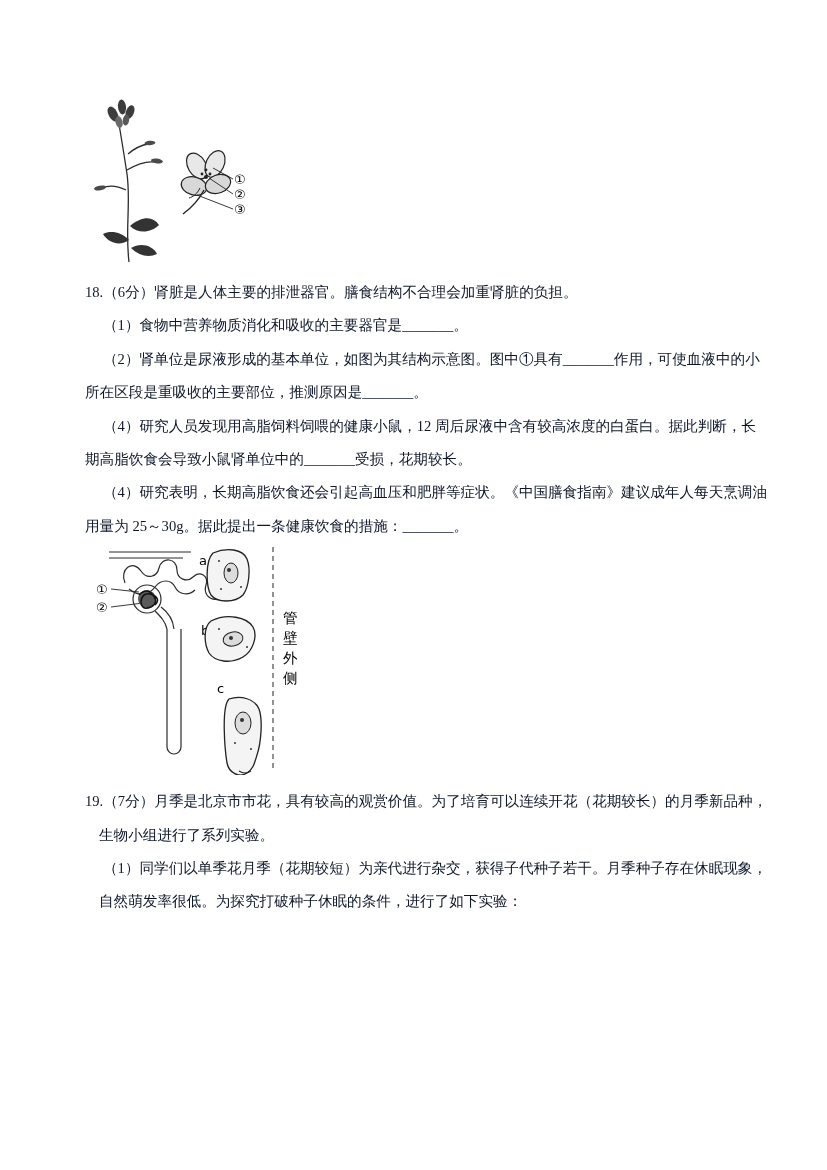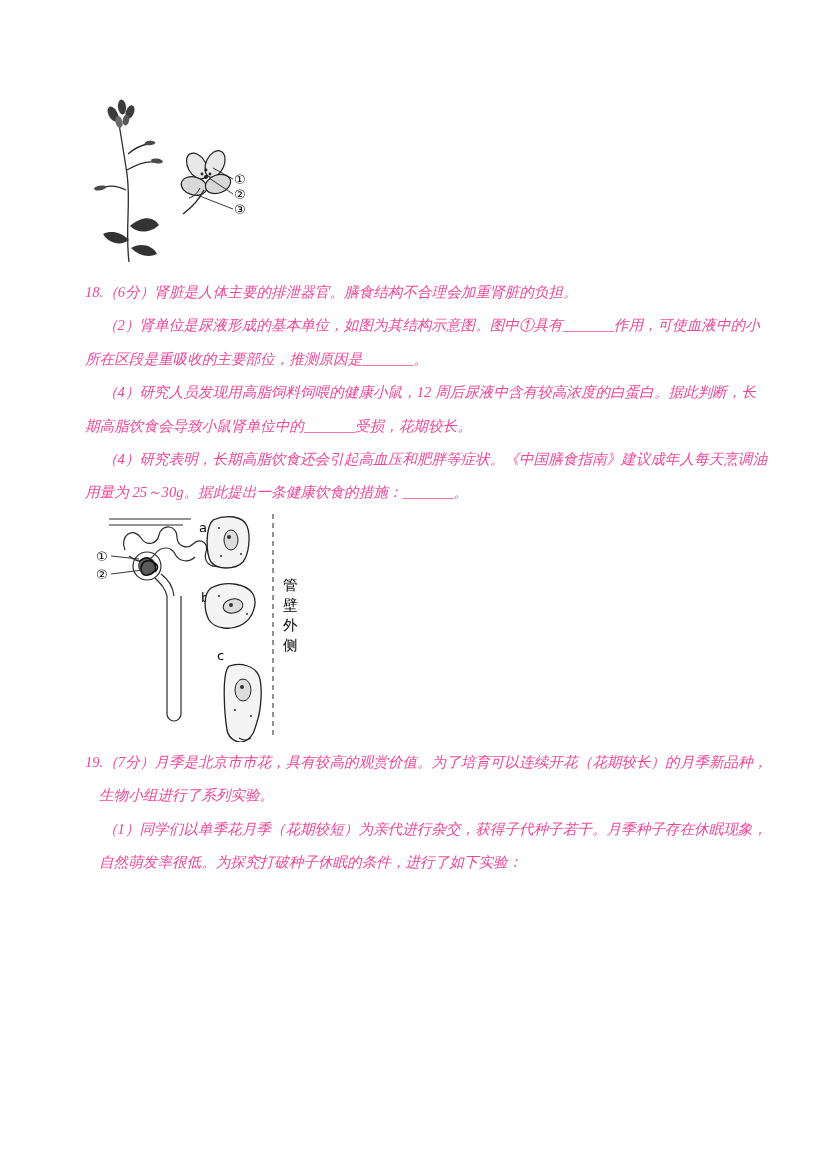--- a/index.html
+++ b/index.html
@@ -13,29 +13,28 @@
     position: relative;
     width: 827px; height: 1170px;
     padding-left: 85px; padding-right: 78px;
     overflow: hidden;
     background: #fff;
   }
   .line {
     font-size: 14.6px;
     line-height: 33.4px;
     white-space: nowrap;
-    color: #ec4899;
-    font-style: italic;
+    color: #0f172a;
   }
   .ind  { padding-left: 18px; }   
   .cont { padding-left: 14px; }   
   .fig-flower  { margin-top: 98px; height: 168px; }
   .fig-nephron { height: 232px; margin-left: 10px; }
   .q18 { margin-top: 10px; }
-  .q19 { margin-top: 4px; }
+  .q19 { margin-top: 10px; }
   svg text { font-family: "DejaVu Sans", "Liberation Sans", sans-serif; }
   svg text.cjk { font-family: "Liberation Serif", "DejaVu Serif", serif; }
 </style>
 </head>
 <body>
 
 <div class="page">
 
   <div class="fig-flower">
     <svg width="180" height="168" viewBox="0 0 180 168">
@@ -88,20 +87,21 @@
       <g font-size="13" fill="#000">
         <text x="149" y="86">①</text>
         <text x="149" y="101">②</text>
         <text x="149" y="116">③</text>
       </g>
     </svg>
   </div>
 
   <div class="q18">
     <div class="line">18.（6分）肾脏是人体主要的排泄器官。膳食结构不合理会加重肾脏的负担。</div>
+    <div class="line ind">（1）食物中营养物质消化和吸收的主要器官是_______。</div>
     <div class="line ind">（2）肾单位是尿液形成的基本单位，如图为其结构示意图。图中①具有_______作用，可使血液中的小</div>
     <div class="line">所在区段是重吸收的主要部位，推测原因是_______。</div>
     <div class="line ind">（4）研究人员发现用高脂饲料饲喂的健康小鼠，12 周后尿液中含有较高浓度的白蛋白。据此判断，长</div>
     <div class="line">期高脂饮食会导致小鼠肾单位中的_______受损，花期较长。</div>
     <div class="line ind">（4）研究表明，长期高脂饮食还会引起高血压和肥胖等症状。《中国膳食指南》建议成年人每天烹调油</div>
     <div class="line">用量为 25～30g。据此提出一条健康饮食的措施：_______。</div>
   </div>
 
   <div class="fig-nephron">
     <svg width="214" height="232" viewBox="0 0 214 232">

